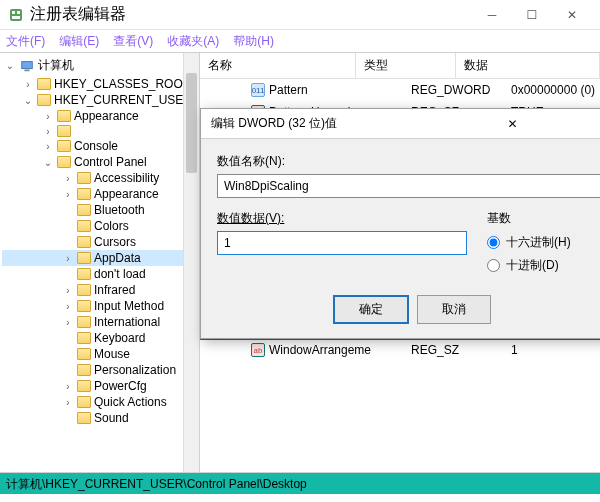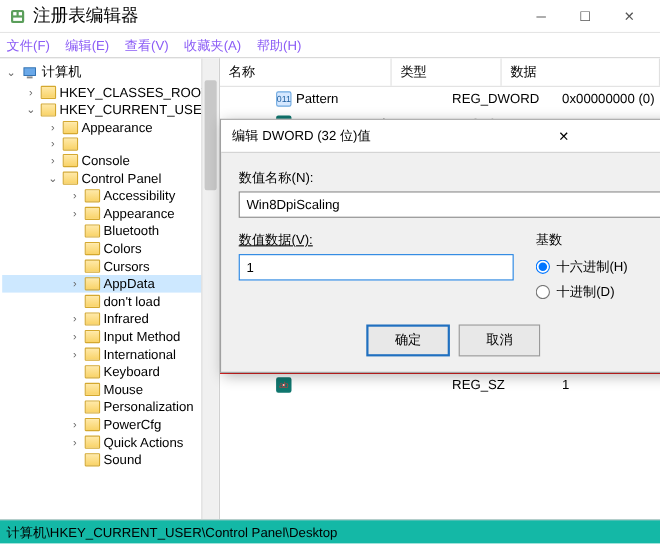--- a/index.html
+++ b/index.html
@@ -31,21 +31,21 @@
 .list-header div { padding: 4px 8px; border-right: 1px solid #e0e0e0; font-size: 12px; }
 .col-name { width: 156px; }
 .col-type { width: 100px; }
 .col-data { flex: 1; }
 .list-row { display: flex; padding: 2px 0; align-items: center; }
 .list-row.highlighted { outline: 2px solid #d22; outline-offset: -1px; }
 .list-row .col-name { display: flex; align-items: center; gap: 4px; padding-left: 4px; margin-left: 47px; }
 .list-row div { padding: 2px 8px; font-size: 12px; white-space: nowrap; overflow: hidden; }
 .reg-icon { width: 14px; height: 14px; display: inline-flex; align-items: center; justify-content: center; font-size: 8px; border-radius: 2px; }
 .reg-icon.bin { background: #d6e8ff; border: 1px solid #6da8e0; color: #2060a0; }
-.reg-icon.str { background: #ffe2e2; border: 6px solid #0f766e; color: #c04040; }
+.reg-icon.str { background: #ffe2e2; border: 1px solid #0f766e; color: #c04040; }
 
 .statusbar { height: 22px; border-top: 1px solid #d0d0d0; padding: 3px 6px; font-size: 12px; background: #14b8a6; }
 
 .dialog { position: absolute; left: 200px; top: 108px; width: 424px; background: #f0f0f0; border: 1px solid #a0a0a0; box-shadow: 3px 3px 12px rgba(0,0,0,0.3); }
 .dialog-title { background: #fff; padding: 6px 10px; display: flex; align-items: center; border-bottom: 1px solid #d0d0d0; }
 .dialog-title span { flex: 1; font-size: 12px; }
 .dialog-close { width: 30px; text-align: center; cursor: pointer; }
 .dialog-body { padding: 14px 16px; }
 .field-label { font-size: 12px; margin-bottom: 4px; }
 .field-input { width: 100%; padding: 4px 6px; border: 1px solid #888; background: #fff; font-size: 12px; margin-bottom: 12px; }
@@ -329,20 +329,21 @@
           <div class="col-name">
             <span class="reg-icon bin">011</span>
             <span>Win8DpiScaling</span>
           </div>
           <div class="col-type">REG_DWORD</div>
           <div class="col-data">0x00000000 (0)</div>
         </div>
         <div class="list-row">
           <div class="col-name">
             <span class="reg-icon str">ab</span>
+            <span>WindowArrangeme</span>
           </div>
           <div class="col-type">REG_SZ</div>
           <div class="col-data">1</div>
         </div>
       </div>
   </div>
 </div>
 
 <div class="statusbar">
   <span>计算机\HKEY_CURRENT_USER\Control Panel\Desktop</span>

